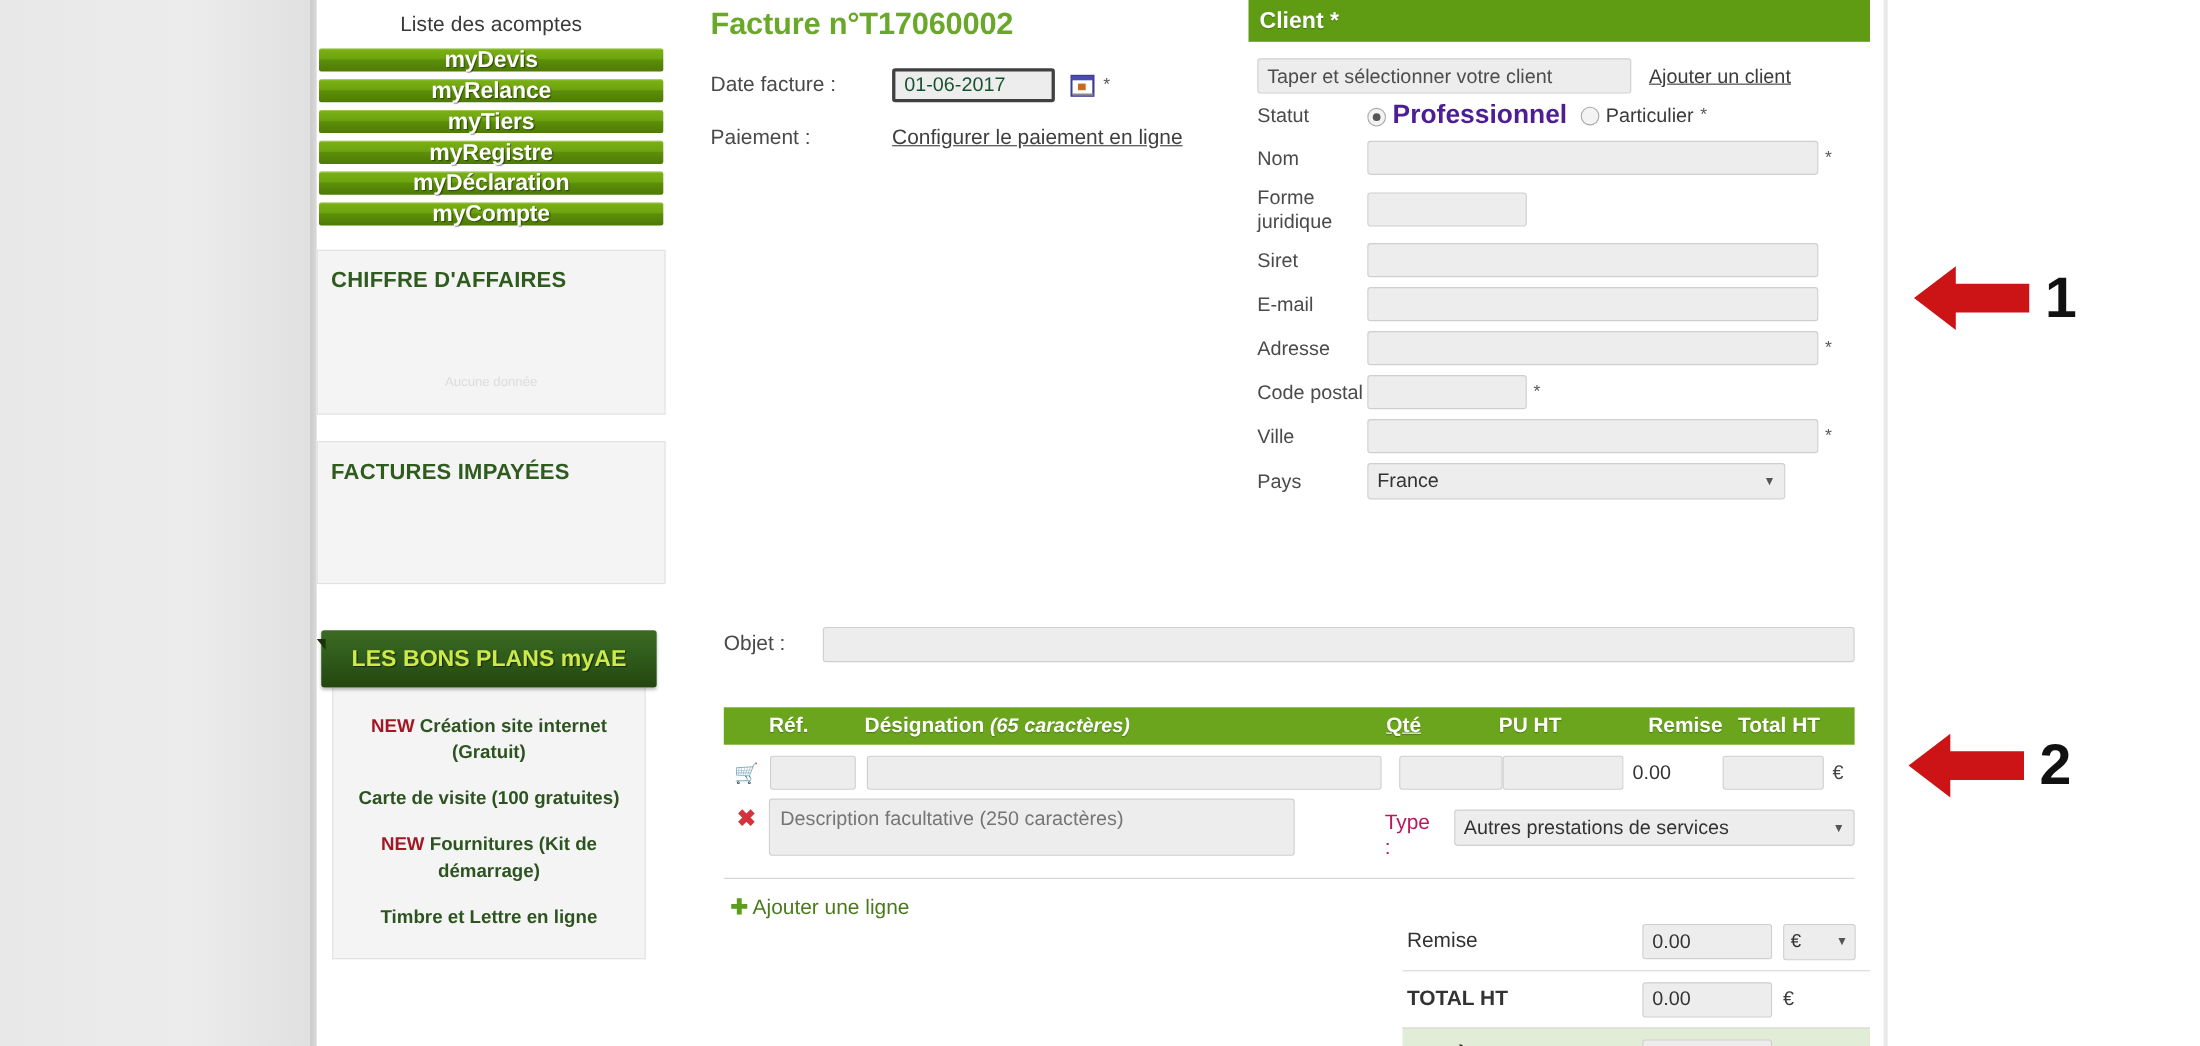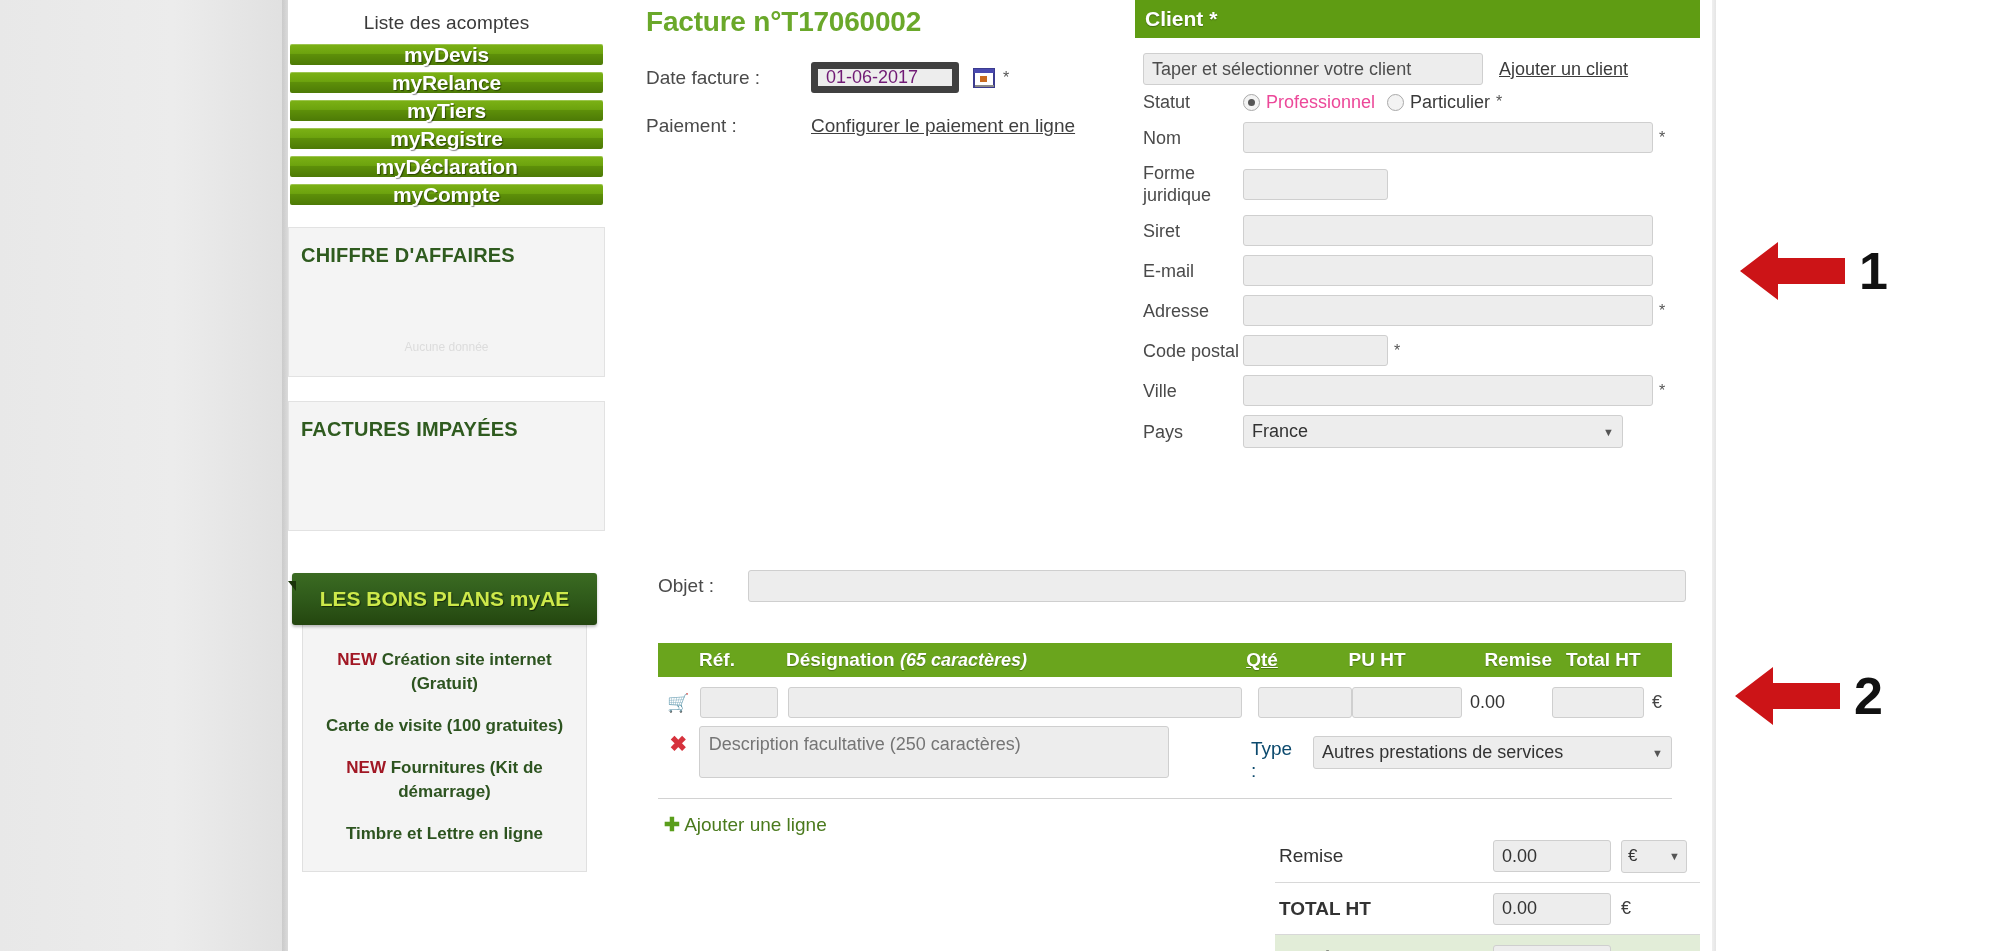--- a/index.html
+++ b/index.html
@@ -139,25 +139,25 @@
     letter-spacing: -.2px;
   }
   .frow { display: flex; align-items: center; padding-left: 12px; }
   .flabel {
     color: #4a4a4a;
     font-size: 19px;
     width: 165px;
   }
   .finput {
     background: #ededed;
-    border: 7px solid #404040;
+    border: 3px solid #404040;
     border-radius: 3px;
     height: 31px;
     font-size: 18px;
-    color: #701a75;
+    color: #14532d;
     padding: 0 8px;
     font-family: "Liberation Sans", sans-serif;
   }
   .star { color: #555; font-size: 16px; margin-left: 6px; }
   .cal-icon {
     display: inline-block; width: 24px; height: 22px;
     margin-left: 14px; vertical-align: middle;
   }
   .link-green {
     color: #3f3f3f;
@@ -262,21 +262,21 @@
   .euro { font-size: 18px; color: #444; margin-left: 8px; }
 
   .desc-row { display: flex; align-items: flex-start; padding-top: 8px; }
   .desc-area {
     width: 485px; height: 52px;
     background: #ededed; border: 1px solid #cfcfcf; border-radius: 3px;
     font-size: 18px; color: #555; padding: 7px 9px;
     resize: none;
     font-family: "Liberation Sans", sans-serif;
   }
-  .type-label { color: #0c4a6e; font-size: 19px; margin-left: 82px; margin-top: 12px; }
+  .type-label { color: #be185d; font-size: 19px; margin-left: 82px; margin-top: 12px; }
   .type-sel { width: 370px; margin-left: 12px; margin-top: 10px; }
 
   .divider { border-top: 1px solid #d2d2d2; margin: 16px 0 0 0; }
   .add-line {
     color: #4a7a1d; font-size: 19px; padding: 14px 0 0 6px; display: inline-block;
   }
   .plus { color: #5a9e1b; font-weight: bold; font-size: 19px; }
 
   
   .totals {
@@ -401,21 +401,21 @@
     <div class="frow" style="margin-top:22px;">
       <div class="flabel">Paiement :</div>
       <span class="link-green">Configurer le paiement en ligne</span>
     </div>
 
     <div class="objet-row" style="position:absolute; top:550px; left:12px; right:13px;">
       <div style="color:#4a4a4a;font-size:19px;">Objet :</div>
       <input class="objet-input" value="" style="">
     </div>
 
-    <div class="items" style="position:absolute; top:625px; left:12px; right:27px;">
+    <div class="items" style="position:absolute; top:625px; left:12px; right:13px;">
 
       <div class="items-head">
         <div class="c-ref">Réf.</div>
         <div class="c-des">
           <span>Désignation</span>
           <em>(65 caractères)</em>
         </div>
         <div class="c-qte">Qté</div>
         <div class="c-pu">PU HT</div>
         <div class="c-rem">Remise</div>
@@ -474,21 +474,21 @@
 
     <div class="client-body">
 
       <div class="client-search-row">
         <input class="client-search" value="Taper et sélectionner votre client" style="">
         <a class="add-client">Ajouter un client</a>
       </div>
 
       <div class="crow">
         <div class="clabel">Statut</div>
-        <label style="font-size:18px;color:#ec4899;">
+        <label style="font-size:24px;color:#4c1d95;font-weight:bold;">
           <span class="radio on"></span><span>Professionnel</span>
         </label>
         <label style="font-size:18px;color:#3a3a3a;margin-left:12px;">
           <span class="radio"></span><span>Particulier</span>
         </label>
         <span class="star">*</span>
       </div>
 
       <div class="crow">
         <div class="clabel">Nom</div>

